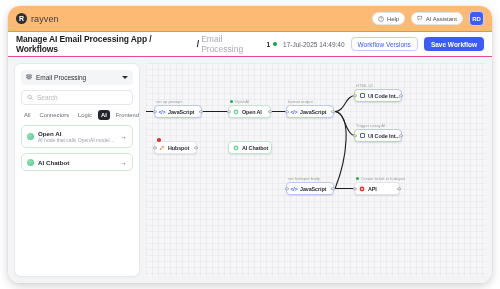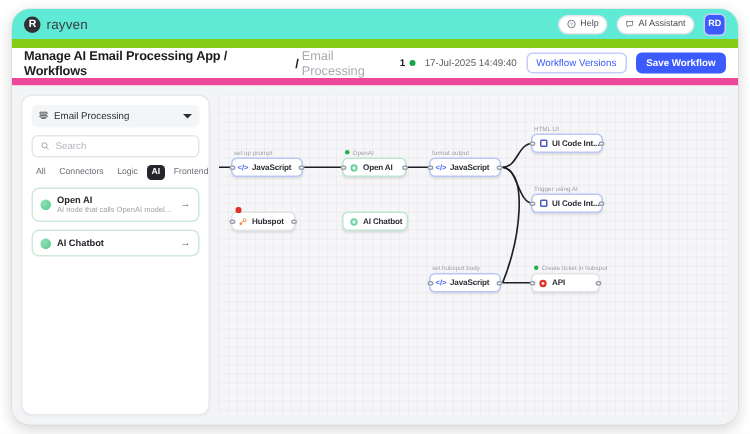--- a/index.html
+++ b/index.html
@@ -18,22 +18,22 @@
     background: #ffffff;
     border-radius: 12px;
     overflow: hidden;
     box-shadow: 0 3px 10px rgba(0,0,0,0.18), 0 0 0 0.5px rgba(0,0,0,0.06);
   }
 
   
   .topbar {
     position: relative;
     height: 26px;
-    background: #5eead4;
-    border-bottom: 6px solid #84cc16;
+    background: #fdba74;
+    border-bottom: 1px solid #84cc16;
     display: flex;
     align-items: center;
     padding: 0 8px;
   }
   .brand { display: flex; align-items: center; gap: 4px; }
   .brand-mark {
     width: 11px; height: 11px; border-radius: 50%;
     background: #2f3135; color: #fff;
     font-size: 7px; font-weight: bold;
     display: flex; align-items: center; justify-content: center;
@@ -61,21 +61,21 @@
     font-size: 6px; font-weight: bold;
     display: flex; align-items: center; justify-content: center;
     border: 1.5px solid #c5cefd;
   }
 
   
   .crumbrow {
     position: relative;
     height: 25px;
     background: #ffffff;
-    border-bottom: 5px solid #ec4899;
+    border-bottom: 1px solid #ec4899;
     display: flex; align-items: center;
     padding: 0 8px;
     justify-content: center;
   }
   .crumb-title {
     font-size: 8.5px; font-weight: bold; color: #1b1c20;
     letter-spacing: -0.1px;
   }
   .crumb-sep { font-size: 8.5px; color: #1b1c20; margin: 0 2px; font-weight: bold;}
   .crumb-current {

